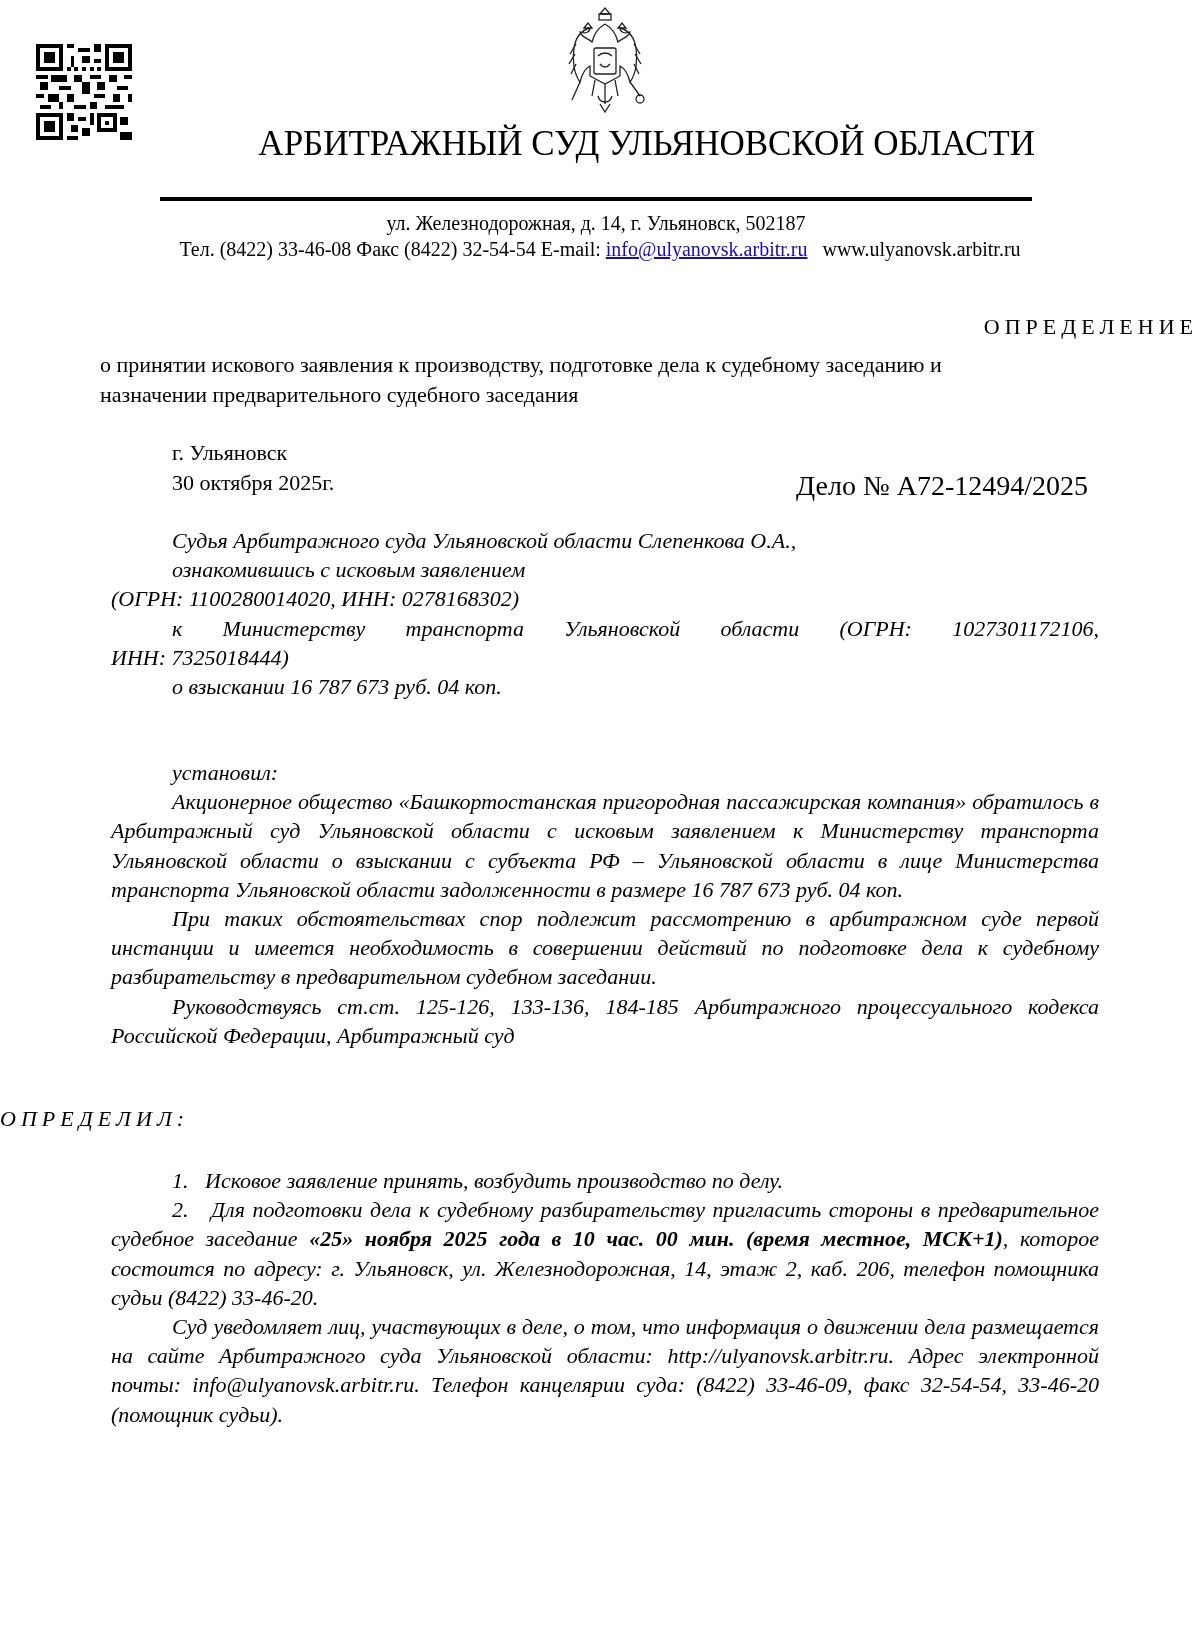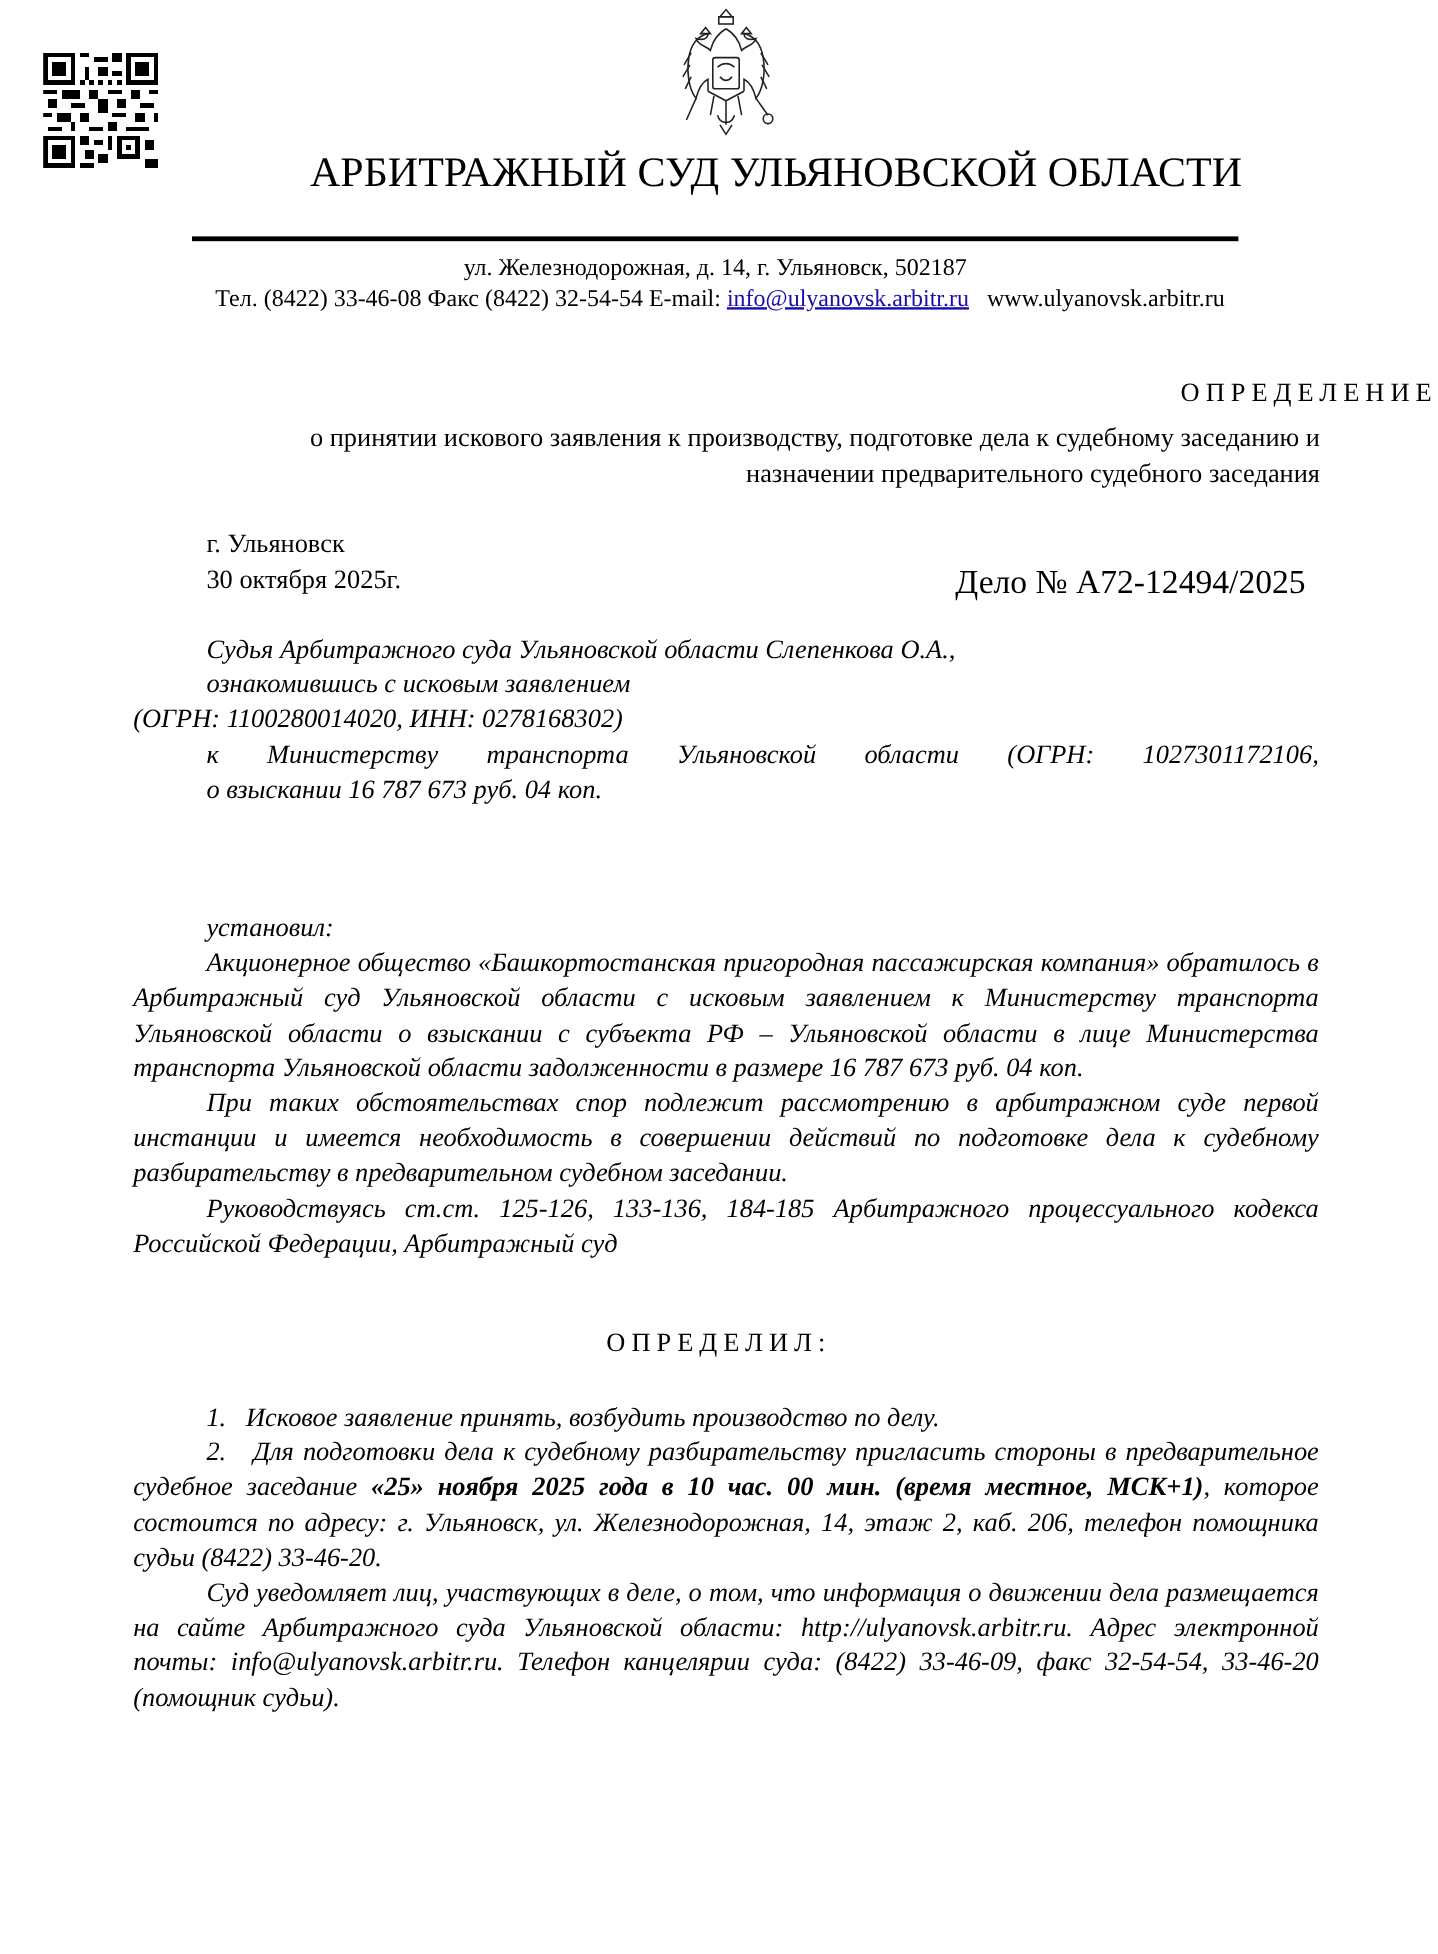--- a/index.html
+++ b/index.html
@@ -11,29 +11,29 @@
   .emblem { position: absolute; left: 560px; top: 4px; width: 90px; height: 120px; }
   .court-title {
     position: absolute; left: 155px; width: 880px; top: 124px; text-align: right;
     font-size: 35px; letter-spacing: 0px; white-space: nowrap;
   }
   .rule { position: absolute; left: 160px; width: 872px; top: 197px; height: 4px; background: #000; }
   .addr1 { position: absolute; left: 160px; width: 872px; top: 212px; text-align: center; font-size: 20px; }
   .addr2 { position: absolute; left: 100px; width: 1000px; top: 238px; text-align: center; font-size: 20px; white-space: nowrap; }
   .addr2 a { color: #1a0dab; text-decoration: underline; }
   .doc-title { position: absolute; left: 0; width: 1198px; top: 314px; text-align: right; font-size: 22px; letter-spacing: 5px; }
-  .subtitle { position: absolute; left: 100px; width: 1000px; top: 350px; text-align: right; font-size: 22px; line-height: 30px; }
+  .subtitle { position: absolute; left: 100px; width: 1000px; top: 350px; text-align: left; font-size: 22px; line-height: 30px; }
   .place { position: absolute; left: 172px; top: 440px; font-size: 22px; }
   .date { position: absolute; left: 172px; top: 470px; font-size: 22px; }
   .case { position: absolute; right: 110px; top: 470px; font-size: 28px; }
   .body { position: absolute; left: 111px; width: 988px; font-size: 22px; line-height: 29.2px; text-align: justify; font-style: italic; }
   .body p { margin: 0; }
   .ind { text-indent: 61px; }
   .last-justify { text-align-last: justify; }
-  .heading2 { position: absolute; left: 0; width: 1198px; top: 1106px; text-align: center; font-size: 22px; letter-spacing: 5px; }
+  .heading2 { position: absolute; left: 0; width: 1198px; top: 1106px; font-size: 22px; letter-spacing: 5px; font-style: italic; }
   b { font-weight: bold; }
 </style>
 </head>
 <body>
 
 <svg class="qr" viewBox="0 0 25 25" shape-rendering="crispEdges">
   <rect width="25" height="25" fill="#fff"></rect>
   <g fill="#000">
     <rect x="0" y="0" width="7" height="7"></rect>
       <rect x="1" y="1" width="5" height="5" fill="#fff"></rect>
@@ -124,20 +124,21 @@
 
 <div class="place">г. Ульяновск</div>
 <div class="date">30 октября 2025г.</div>
 <div class="case">Дело № А72-12494/2025</div>
 
 <div class="body" style="top:526px;">
   <p class="ind">Судья Арбитражного суда Ульяновской области Слепенкова О.А.,</p>
   <p class="ind">ознакомившись с исковым заявлением</p>
   <p>(ОГРН: 1100280014020,  ИНН: 0278168302)</p>
   <p class="ind last-justify">к Министерству транспорта Ульяновской области (ОГРН: 1027301172106,</p>
+  <p>ИНН: 7325018444)</p>
   <p class="ind">о взыскании 16 787 673 руб. 04 коп.</p>
 </div>
 
 <div class="body" style="top:758px;">
   <p class="ind">установил:</p>
   <p class="ind">Акционерное общество «Башкортостанская пригородная пассажирская компания» обратилось в Арбитражный суд Ульяновской области с исковым заявлением к Министерству транспорта Ульяновской области о  взыскании с субъекта РФ – Ульяновской области в лице Министерства транспорта Ульяновской области задолженности  в размере 16 787 673 руб. 04 коп.</p>
   <p class="ind">При таких обстоятельствах спор подлежит рассмотрению в арбитражном суде первой инстанции и имеется необходимость в совершении действий по подготовке дела к судебному разбирательству в предварительном судебном заседании.</p>
   <p class="ind">Руководствуясь ст.ст. 125-126, 133-136, 184-185 Арбитражного процессуального кодекса Российской Федерации, Арбитражный суд</p>
 </div>
 

